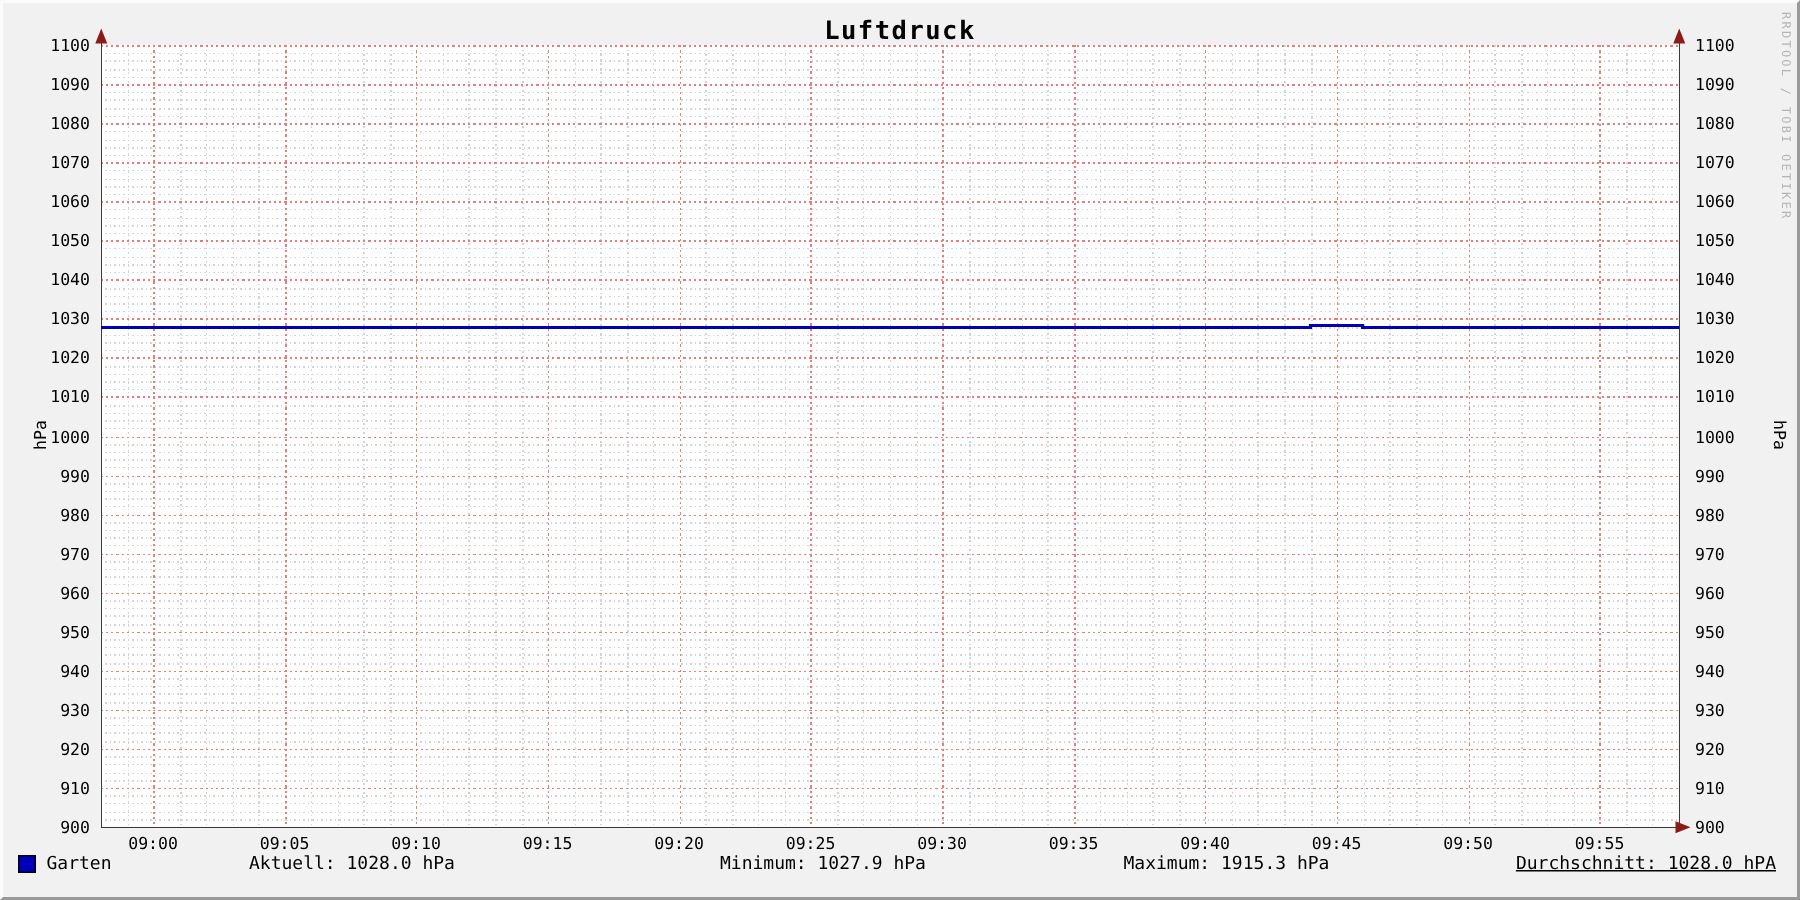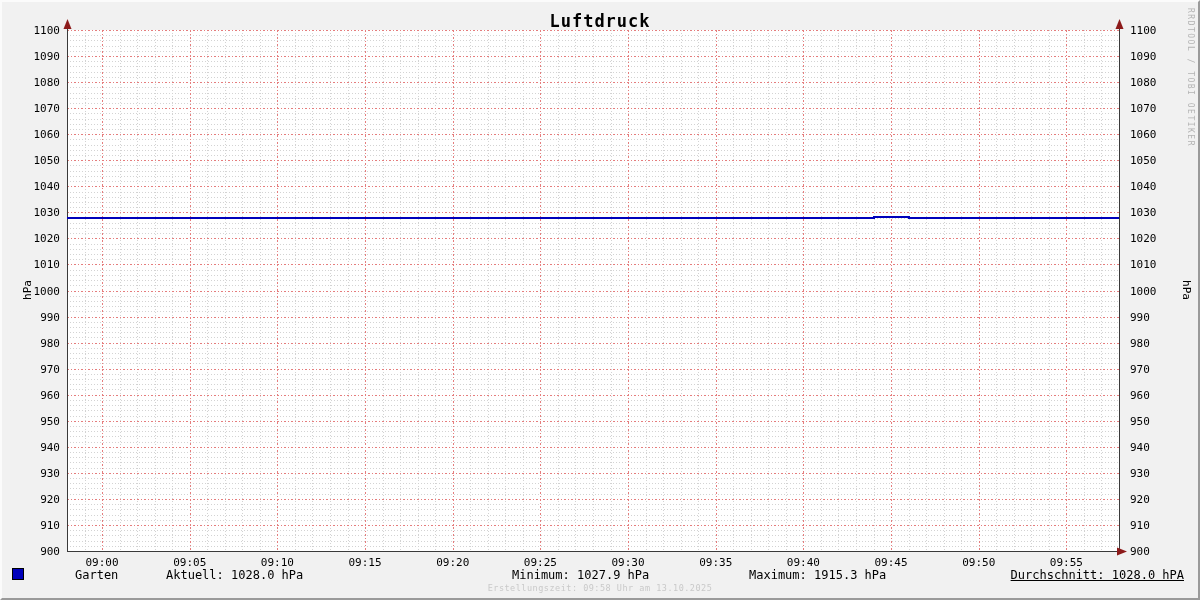--- a/index.html
+++ b/index.html
@@ -30,29 +30,29 @@
   .watermark{
     position:absolute;right:3px;top:6px;
     writing-mode:vertical-rl;
     font-size:8px;letter-spacing:1.5px;
     color:#b4b4b4;
   }
   .legend{
     position:absolute;left:0;top:566px;width:100%;height:16px;
     font-size:12px;
   }
-  .legend .series{position:absolute;left:10px;top:0;display:flex;align-items:flex-start;gap:44px;}
+  .legend .series{position:absolute;left:10px;top:0;display:flex;align-items:flex-end;}
   .legend .swatch{
     display:inline-block;width:10px;height:10px;
     border:1px solid #000;margin-right:7px;
     background:#0000bb;
   }
   .stat{position:absolute;top:0;white-space:nowrap;}
   .s-akt{left:164px;}
-  .s-min{left:478px;margin-left:32px;}
+  .s-min{left:478px;}
   .s-max{left:747px;}
   .s-avg{right:14px;text-decoration:underline;}
   .footer{
     position:absolute;left:0;right:0;top:581px;
     text-align:center;
     font-size:8.5px;
     color:#c9c9c9;letter-spacing:0.5px;
   }
 </style>
 </head>
@@ -308,14 +308,13 @@
   <div class="legend">
     <span class="series">
       <span class="swatch" style="background: rgb(0, 0, 187);"></span>
       <span class="slabel">Garten</span>
     </span>
     <span class="stat s-akt">Aktuell: 1028.0 hPa</span>
     <span class="stat s-min">Minimum: 1027.9 hPa</span>
     <span class="stat s-max">Maximum: 1915.3 hPa</span>
     <span class="stat s-avg">Durchschnitt: 1028.0 hPA</span>
   </div>
-  <div class="footer">Erstellungszeit: 09:58 Uhr am 13.10.2025</div>
 </div>
 
 </body></html>

